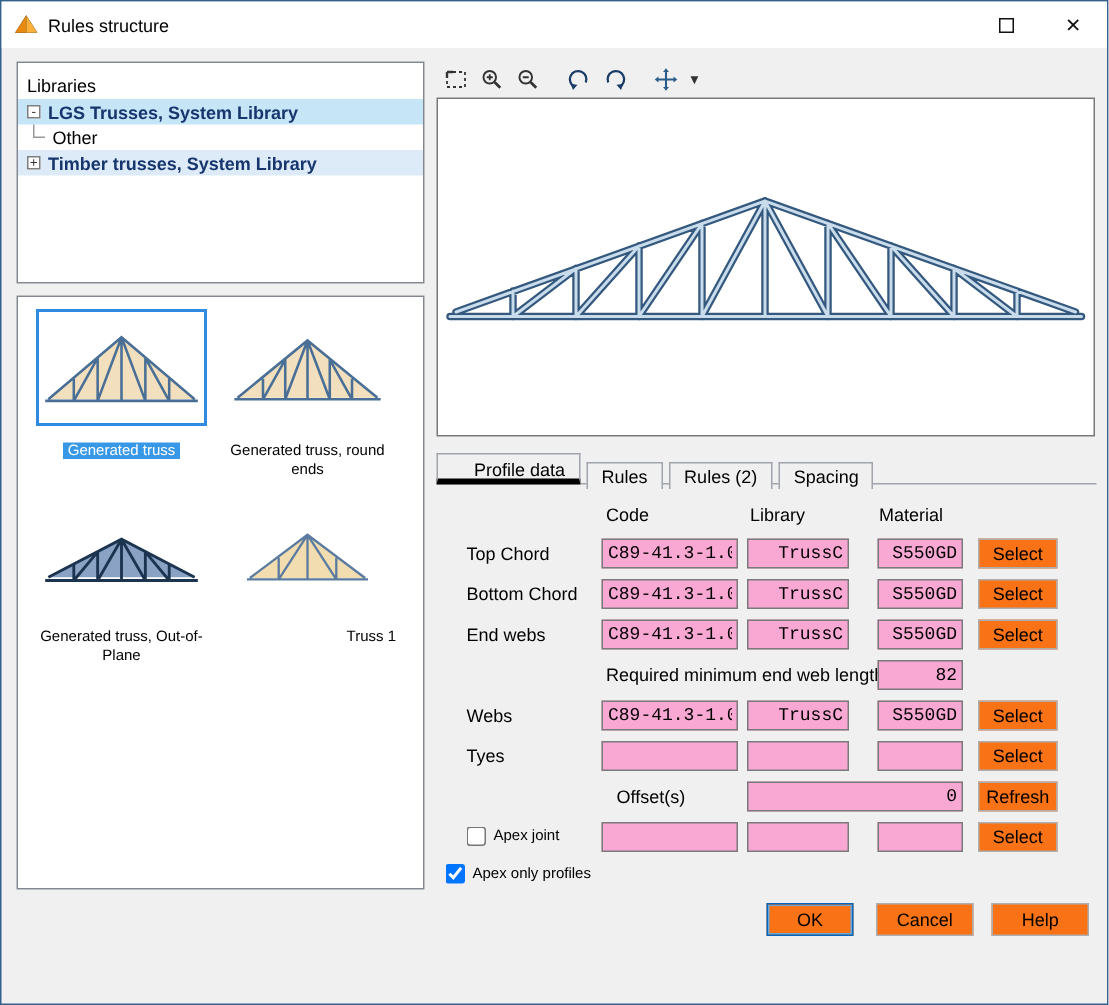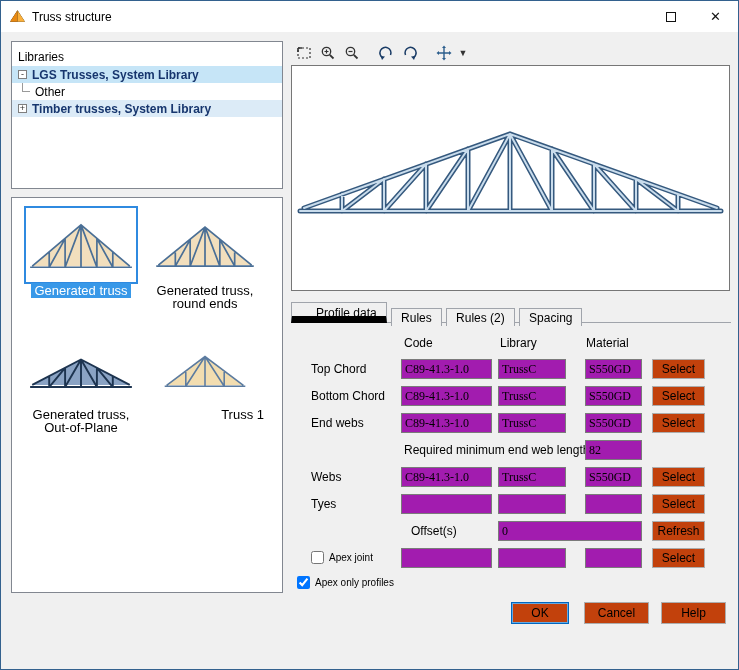--- a/index.html
+++ b/index.html
@@ -39,64 +39,64 @@
     width:8px; height:9px; border-left:1px solid #9a9a9a; border-bottom:1px solid #9a9a9a;
     margin-left:10px; margin-right:5px; transform:translateY(-4px); flex:0 0 auto;
   }
   
   .thumb { position:absolute; width:118px; text-align:center; }
   .thumb-img {
     width:114px; height:78px; margin:0 auto; background:#fff;
     border:2px solid transparent; display:flex; align-items:center; justify-content:center;
   }
   .thumb.selected .thumb-img { border-color:#2f8ae0; }
-  .thumb-caption { margin-top:0; font-size:13px; line-height:13px; }
+  .thumb-caption { margin-top:10px; font-size:10px; line-height:13px; }
   .thumb.selected .thumb-caption span { background:#3898e8; color:#fff; padding:0 3px; }
   
   .toolbar { position:absolute; left:291px; top:41px; height:21px; display:flex; align-items:center; }
   .tool-btn { width:24px; height:21px; display:flex; align-items:center; justify-content:center; }
   .tool-gap { width:10px; }
   .caret { font-size:9px; color:#333; width:12px; text-align:center; }
   
   .preview { left:290px; top:64px; width:439px; height:226px; border:1px solid #767676; }
   
   .tabstrip { position:absolute; left:290px; top:301px; width:440px; height:21px; border-bottom:1px solid #a0a4ab; }
   .tab {
     position:relative; display:inline-block; padding:2px 9px 2px 9px; margin-right:1px;
     background:#f0f0f0; border:1px solid #a0a4ab; border-bottom:none;
     font-size:12px; top:3px; height:18px; line-height:14px; vertical-align:bottom; color:#000;
   }
-  .tab.active { top:0; height:21px; line-height:17px; background:#f0f0f0; z-index:2; border-bottom:7px solid #000000;padding-left:24px; }
+  .tab.active { top:0; height:21px; line-height:17px; background:#f0f0f0; z-index:2; border-bottom:4px solid #000000;padding-left:24px; }
   
   .lbl { position:absolute; height:20px; line-height:20px; font-size:12px; white-space:nowrap;text-align:right; }
   .input {
-    position:absolute; height:20px; border:1px solid #7a7a7a; background:#a21caf;
-    font-family:Liberation Serif, serif; font-size:12px; padding:0 3px; color:#000;
+    position:absolute; height:20px; border:1px solid #7a7a7a; background:#f9a8d4;
+    font-family:Liberation Mono, monospace; font-size:12px; padding:0 3px; color:#000;text-align:right;
   }
   .btn {
-    position:absolute; height:20px; background:#c2410c; border:1px solid #adadad;
+    position:absolute; height:20px; background:#f97316; border:1px solid #adadad;
     font-family:"Liberation Sans", sans-serif; font-size:12px; color:#000; text-align:center;
   }
   .footer-btn { height:22px; }
   .btn.default { border:1px solid #0067c0; box-shadow:0 0 0 1px #66a8e0 inset; }
   .chk { position:absolute; width:13px; height:13px; }
   .chk-label { position:absolute; font-size:10px; height:20px; line-height:16px; }
 </style>
 </head>
 <body>
 
 <div class="window">
 
   <div class="titlebar">
     <svg class="app-icon" viewBox="0 0 16 16">
       <polygon points="1,13 8,2 15,13" fill="#f executes"></polygon>
       <polygon points="1,13 8,2 8,13" fill="#e88912"></polygon>
       <polygon points="8,2 15,13 8,13" fill="#fbb03b"></polygon>
     </svg>
-    <span class="title-text">Truss structure</span>
+    <span class="title-text">Rules structure</span>
     <div class="win-controls">
       <div class="win-btn">
           <span class="maxi-glyph"></span>
         </div>
       <div class="win-btn">
           <span class="close-glyph">✕</span>
         </div>
     </div>
   </div>
 

